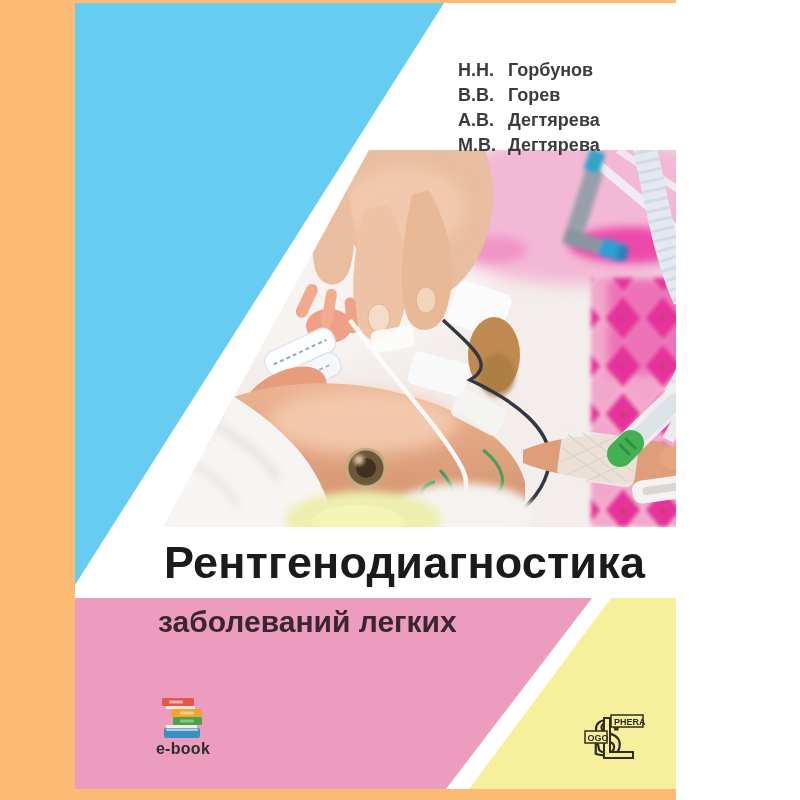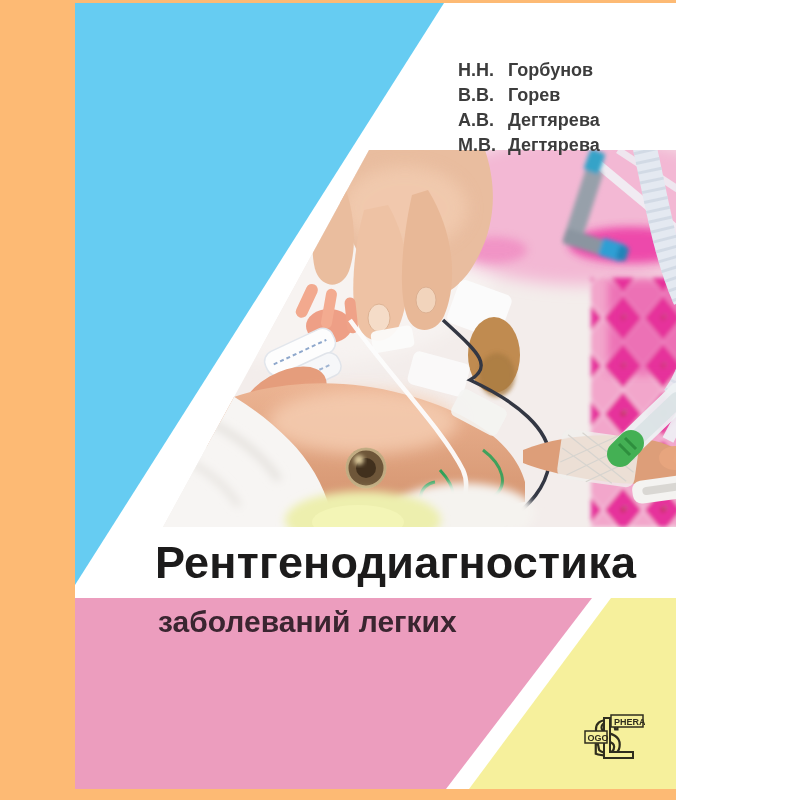--- a/index.html
+++ b/index.html
@@ -7,21 +7,21 @@
   .page{position:relative;width:676px;height:800px;background:#fdba74;overflow:hidden;}
   .cover{position:absolute;left:75px;top:3px;width:650px;height:786px;background:#ffffff;}
   .blue-panel{position:absolute;left:0;top:0;width:650px;height:786px;
     clip-path:polygon(0 0,369px 0,0 582px);background:#66ccf2;}
   .photo{position:absolute;left:88px;top:147px;width:562px;height:377px;
     clip-path:polygon(206px 0,562px 0,562px 377px,0 377px);}
   .photo svg{display:block;}
   .authors{position:absolute;left:383px;top:56px;display:grid;
     grid-template-columns:auto auto;column-gap:12px;row-gap:3px;
     font-size:18px;line-height:22px;font-weight:700;color:#3c3c3c;}
-  .title-band{position:absolute;left:80px;top:524px;width:565px;height:71px;
+  .title-band{position:absolute;left:89px;top:524px;width:565px;height:71px;
     display:flex;align-items:center;}
   .title{font-size:45px;font-weight:700;color:#1c1b1b;letter-spacing:0.2px;white-space:nowrap;}
   .bands{position:absolute;left:0;top:595px;width:650px;height:191px;padding-left:35px;}
   .pink-panel{position:absolute;left:0;top:0;width:650px;height:191px;background:#ec9dbe;
     clip-path:polygon(0 0,517px 0,371px 191px,0 191px);}
   .yellow-panel{position:absolute;left:0;top:0;width:650px;height:191px;background:#f6f09c;
     clip-path:polygon(536px 0,650px 0,650px 191px,394px 191px);}
   .subtitle{position:absolute;left:83px;top:6px;font-size:30px;line-height:36px;
     font-weight:700;color:#3a2530;}
   .ebook{position:absolute;left:76px;top:694px;width:64px;display:flex;
@@ -243,20 +243,35 @@
     </div>
 
     <div class="bands">
       <div class="pink-panel"></div>
       <div class="yellow-panel"></div>
       <div class="subtitle">
         <div>заболеваний легких</div>
       </div>
     </div>
 
+    <div class="ebook">
+      <svg width="46" height="42" viewBox="0 0 46 42">
+        <rect x="2" y="1" width="32" height="8" rx="1.5" fill="#e4574d"></rect>
+        <rect x="9" y="3.5" width="14" height="3" rx="1" fill="#f4b0a9"></rect>
+        <rect x="6" y="9" width="29" height="3" fill="#efe9e2"></rect>
+        <rect x="11" y="12" width="31" height="8" rx="1.5" fill="#f0a431"></rect>
+        <rect x="20" y="14.5" width="14" height="3" rx="1" fill="#f6cd7d"></rect>
+        <rect x="13" y="20" width="29" height="8" rx="1.5" fill="#4ea14b"></rect>
+        <rect x="20" y="22.5" width="14" height="3" rx="1" fill="#8cc487"></rect>
+        <rect x="6" y="28" width="31" height="3" fill="#f1ede6"></rect>
+        <rect x="4" y="31" width="36" height="10" rx="2" fill="#3a8fc2"></rect>
+        <rect x="6" y="31.5" width="32" height="2.5" rx="1" fill="#aacfe6"></rect>
+      </svg>
+      <div class="ebook-label">e-book</div>
+    </div>
 
     <div class="logo">
       <svg width="62" height="60" viewBox="0 0 62 60">
         <text x="10" y="48" font-family="Liberation Serif, serif" font-size="52" font-weight="bold" fill="#f6f09c" stroke="#2f2d1e" stroke-width="2.2">S</text>
         <path d="M 21,11 L 27,11 L 27,45 L 50,45 L 50,51 L 21,51 Z" fill="#f6f09c" stroke="#2f2d1e" stroke-width="2"></path>
         <rect x="28" y="8" width="32" height="12" fill="#f6f09c" stroke="#2f2d1e" stroke-width="1.5"></rect>
         <text x="31" y="17.5" font-size="9" font-weight="bold" fill="#2f2d1e">PHERA</text>
         <rect x="2" y="24" width="22" height="12" fill="#f6f09c" stroke="#2f2d1e" stroke-width="1.5"></rect>
         <text x="4.5" y="33.5" font-size="9" font-weight="bold" fill="#2f2d1e">OGO</text>
       </svg>

